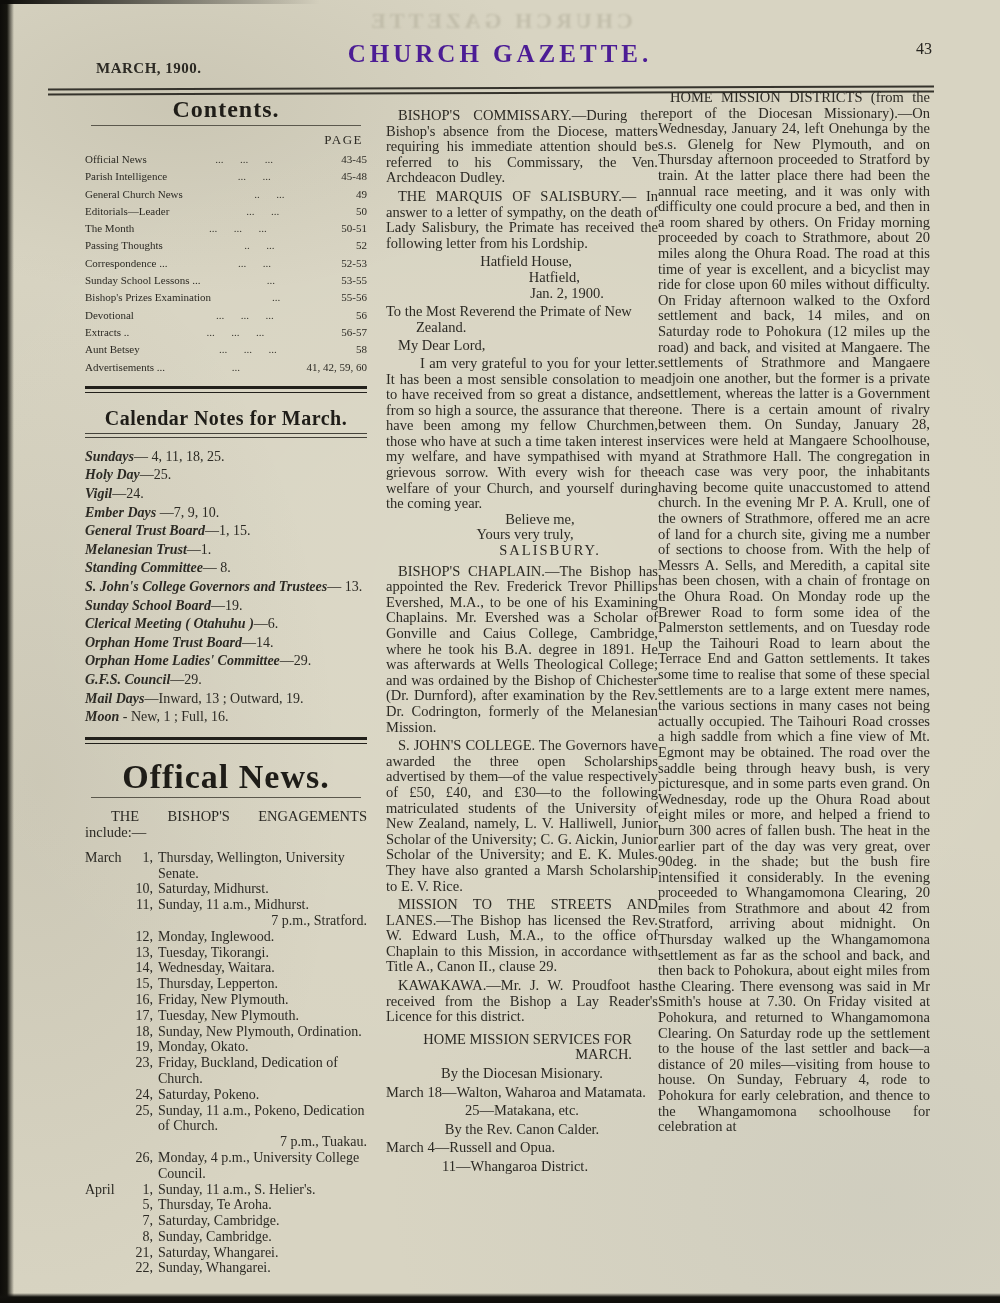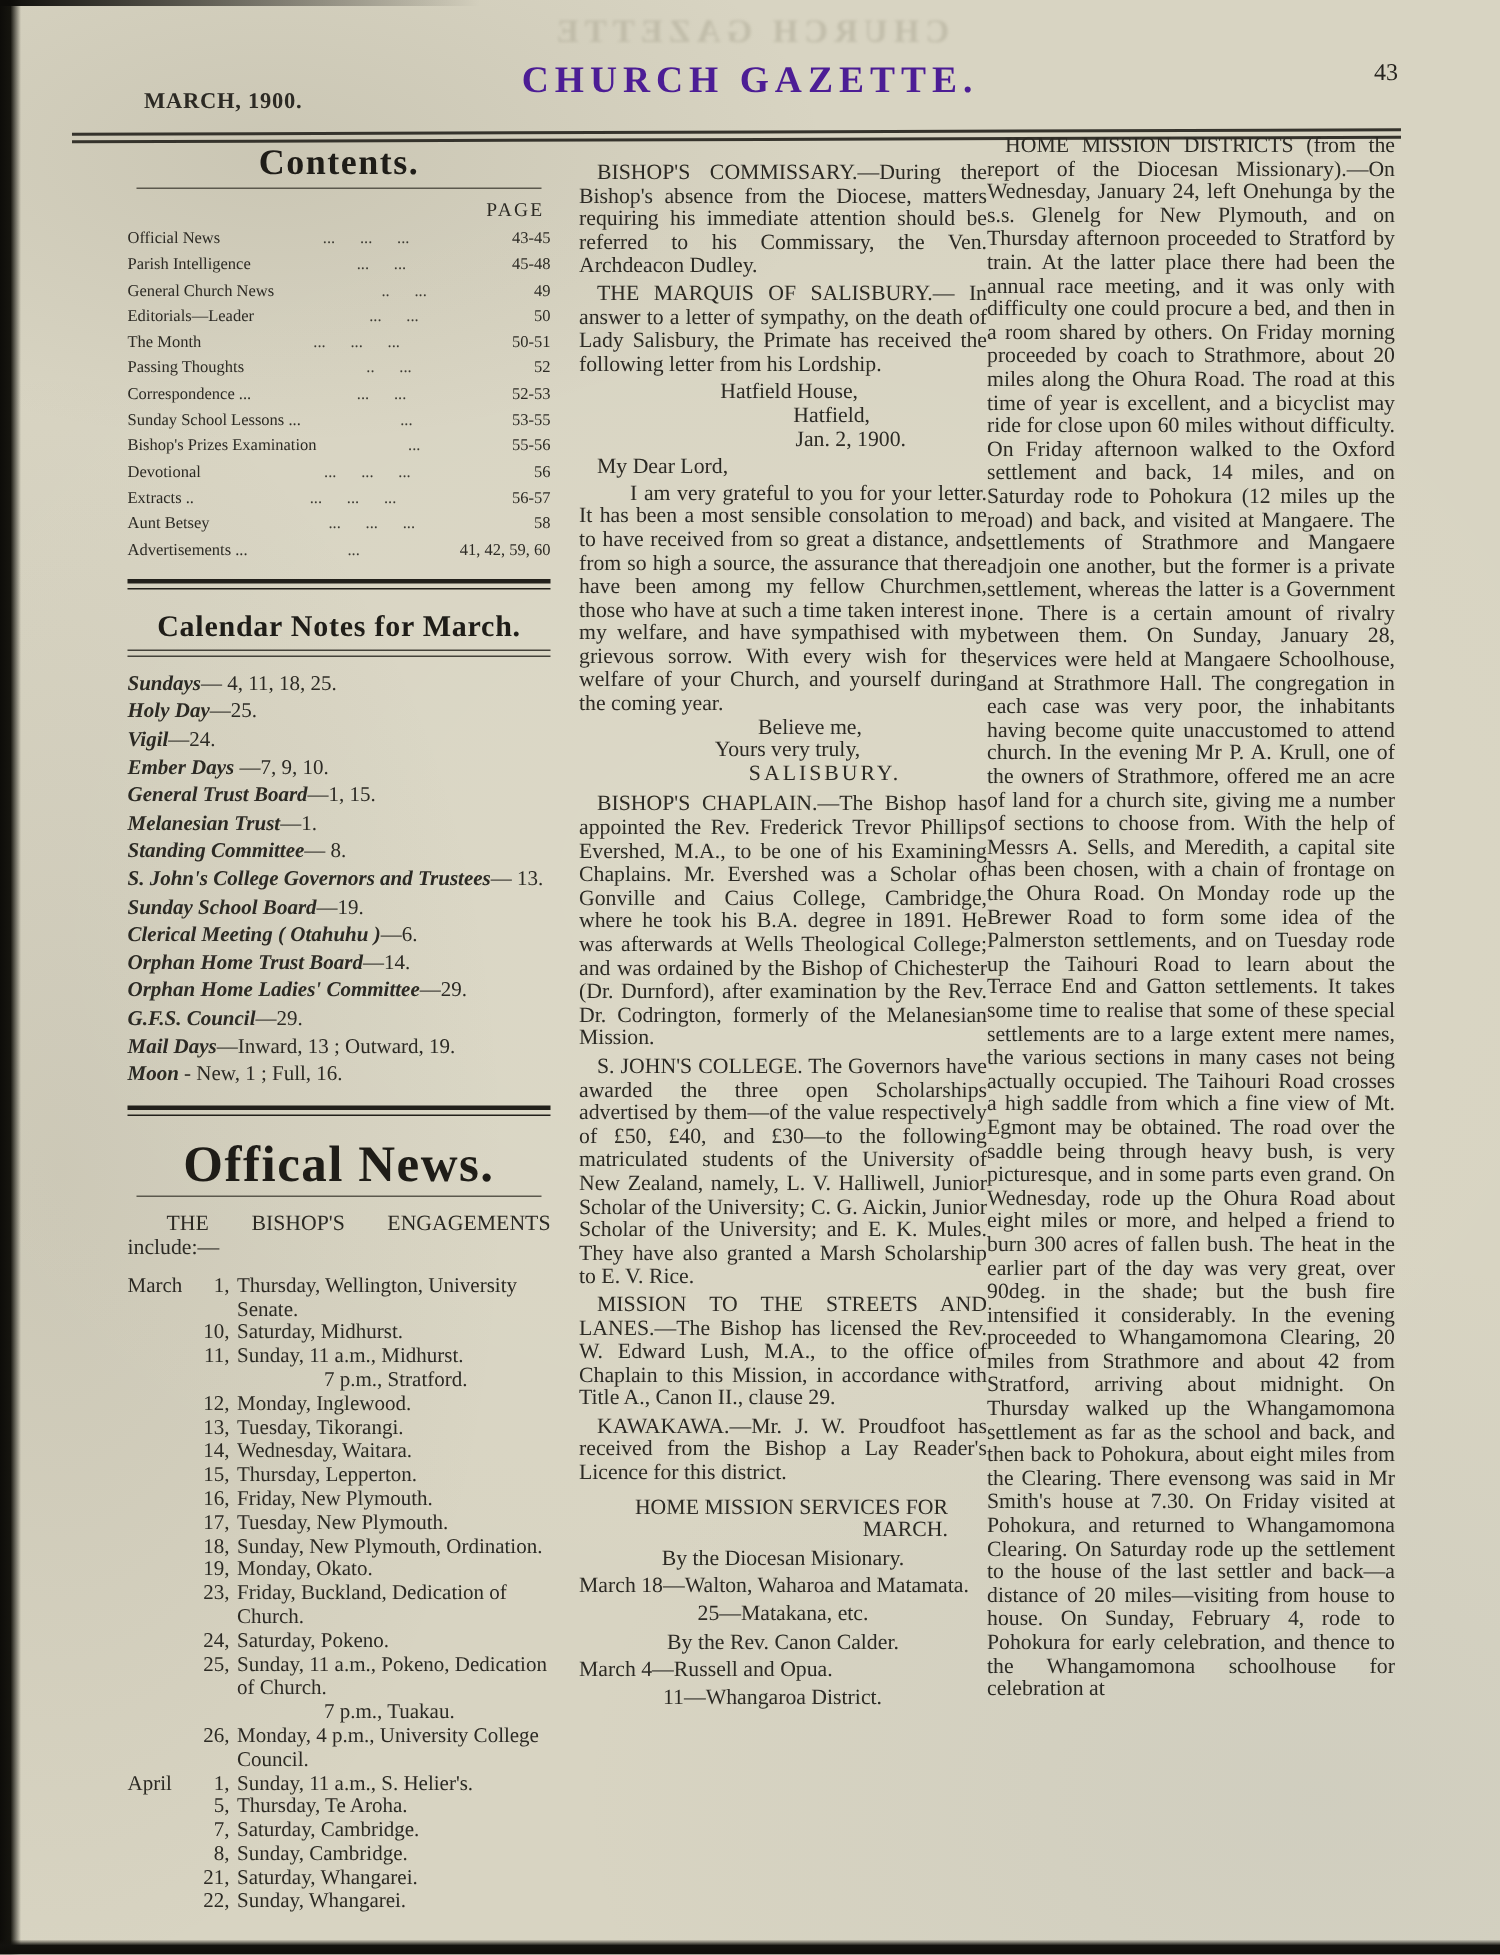--- a/index.html
+++ b/index.html
@@ -54,21 +54,21 @@
   .toc-page{white-space:nowrap;}
 
   .cal-item{font-size:14px;line-height:18.6px;}
   .cal-label{font-weight:bold;font-style:italic;}
 
   .eng-intro{font-size:14.5px;line-height:16.5px;text-indent:26px;text-align:justify;margin:10px 0 9px;}
   .eng-row{display:flex;font-size:14px;line-height:15.8px;}
   .eng-m{width:44px;flex:none;}
   .eng-d{width:24px;flex:none;text-align:right;padding-right:5px;}
   .eng-t{flex:1;}
-  .eng-row.cont .eng-t{padding-left:58px;}
+  .eng-row.cont .eng-t{padding-left:58px;text-align:right;}
 
   .block{font-size:14.5px;line-height:15.6px;}
   .jpara{text-align:justify;text-indent:12px;margin-bottom:3px;}
   .addr-1{text-align:right;padding-right:86px;}
   .addr-2{text-align:right;padding-right:78px;}
   .addr-3{text-align:right;padding-right:54px;}
   .hang{padding-left:30px;text-indent:-30px;margin-top:3px;}
   .salut{text-indent:12px;margin-top:3px;}
   .letter{text-align:justify;text-indent:34px;margin-top:2px;}
   .sig-1{text-align:center;padding-left:36px;}
@@ -407,20 +407,21 @@
       <div class="block jpara">BISHOP'S COMMISSARY.—During the Bishop's absence from the Diocese, matters requiring his immediate attention should be referred to his Commissary, the Ven. Archdeacon Dudley.</div>
 
       <div class="block jpara">THE MARQUIS OF SALISBURY.— In answer to a letter of sympathy, on the death of Lady Salisbury, the Primate has received the following letter from his Lordship.</div>
 
       <div class="block addr-1">Hatfield House,</div>
 
       <div class="block addr-2">Hatfield,</div>
 
       <div class="block addr-3">Jan. 2, 1900.</div>
 
+      <div class="block hang">To the Most Reverend the Primate of New Zealand.</div>
 
       <div class="block salut">My Dear Lord,</div>
 
       <div class="block letter">I am very grateful to you for your letter.  It has been a most sensible consolation to me to have received from so great a distance, and from so high a source, the assurance that there have been among my fellow Churchmen, those who have at such a time taken interest in my welfare, and have sympathised with my grievous sorrow.  With every wish for the welfare of your Church, and yourself during the coming year.</div>
 
       <div class="block sig-1">Believe me,</div>
 
       <div class="block sig-2">Yours very truly,</div>
 
       <div class="block sig-3">SALISBURY.</div>

